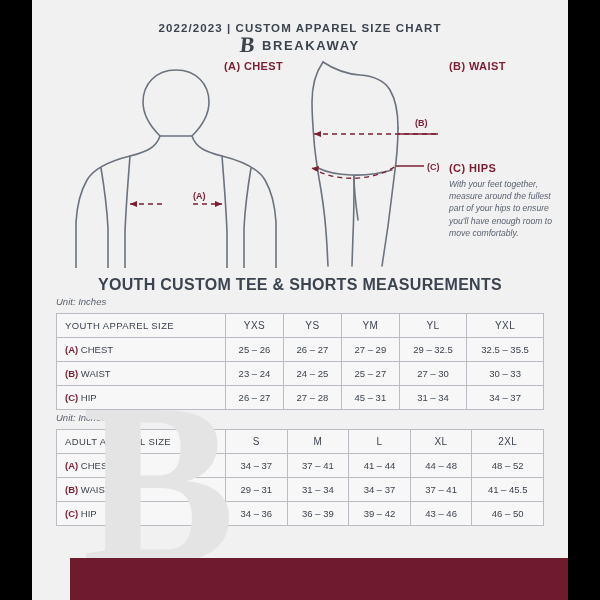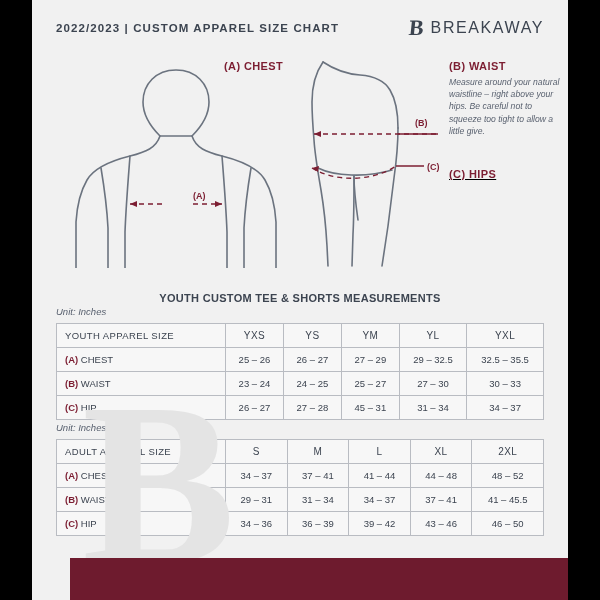--- a/index.html
+++ b/index.html
@@ -31,24 +31,25 @@
     font-size: 230px;
     font-weight: bold;
     color: #e4e4e4;
     line-height: 1;
     user-select: none;
   }
   
   .header {
     position: relative;
     height: 56px;
-    padding: 0 24px;
+    padding: 0 38px;
     display: flex;
     align-items: center;
-    justify-content: space-between;
+    justify-content: flex-end;
+    flex-direction: column;
   }
   .header-title {
     font-size: 11.5px;
     font-weight: bold;
     letter-spacing: 1.1px;
     color: #3c4450;
   }
   .brand {
     display: flex;
     align-items: center;
@@ -56,22 +57,22 @@
   }
   .brand-mark {
     font-family: "Liberation Serif", serif;
     font-size: 22px;
     font-weight: bold;
     color: #3c4450;
     line-height: 1;
     transform: skewX(-6deg);
   }
   .brand-name {
-    font-size: 16px;
-    font-weight: normal;
+    font-size: 13px;
+    font-weight: bold;
     letter-spacing: 1.6px;
     color: #3c4450;
   }
   
   .diagram {
     position: relative;
     height: 212px;
     margin: 0 14px;
   }
   .callout {
@@ -86,31 +87,31 @@
     margin-bottom: 4px;
   }
   .callout-body {
     font-size: 8.6px;
     line-height: 1.42;
     color: #5a6270;
     font-style: italic;
   }
   .callout-chest { left: 178px; top: 4px; }
   .callout-waist { left: 403px; top: 4px; }
-  .callout-hips  { left: 403px; top: 112px; text-decoration: underline; }
+  .callout-hips  { left: 403px; top: 106px; }
   .diagram svg { position: absolute; left: 0; top: 0; }
   
   .table-block { margin: 0 24px; }
   .table-title {
     text-align: center;
-    font-size: 11px;
+    font-size: 16px;
     font-weight: bold;
     color: #3c4450;
     letter-spacing: 0.3px;
-    margin-top: 24px;
+    margin-top: 8px;
   }
   .table-sub {
     text-align: left;
     font-size: 9.5px;
     font-style: italic;
     color: #5a6270;
     margin-top: 2px;
     margin-bottom: 6px;
   }
   table {
@@ -226,24 +227,24 @@
 
     <div style="position:absolute;left:144px;top:135px;background:#f1f1f1;padding:0 3px;font-size:9px;font-weight:bold;color:#7c1e32;">(A)</div>
     <div style="position:absolute;left:366px;top:62px;background:#f1f1f1;padding:0 3px;font-size:9px;font-weight:bold;color:#7c1e32;">(B)</div>
     <div style="position:absolute;left:378px;top:106px;background:#f1f1f1;padding:0 3px;font-size:9px;font-weight:bold;color:#7c1e32;">(C)</div>
 
     <div class="callout callout-chest">
       <div class="callout-title">(A) CHEST</div>
     </div>
     <div class="callout callout-waist">
       <div class="callout-title">(B) WAIST</div>
-      <div class="callout-body">Measure around your natural waistline – right above your hips. Be careful not to squeeze too tight to allow a little give.</div>
     </div>
     <div class="callout callout-hips">
       <div class="callout-title">(C) HIPS</div>
+      <div class="callout-body">With your feet together, measure around the fullest part of your hips to ensure you'll have enough room to move comfortably.</div>
     </div>
   </div>
 
   <div class="table-block">
     <div class="table-title">YOUTH CUSTOM TEE &amp; SHORTS MEASUREMENTS</div>
     <div class="table-sub">Unit: Inches</div>
     <table>
       <thead>
         <tr>
           <th class="rowhead">YOUTH APPAREL SIZE</th>

